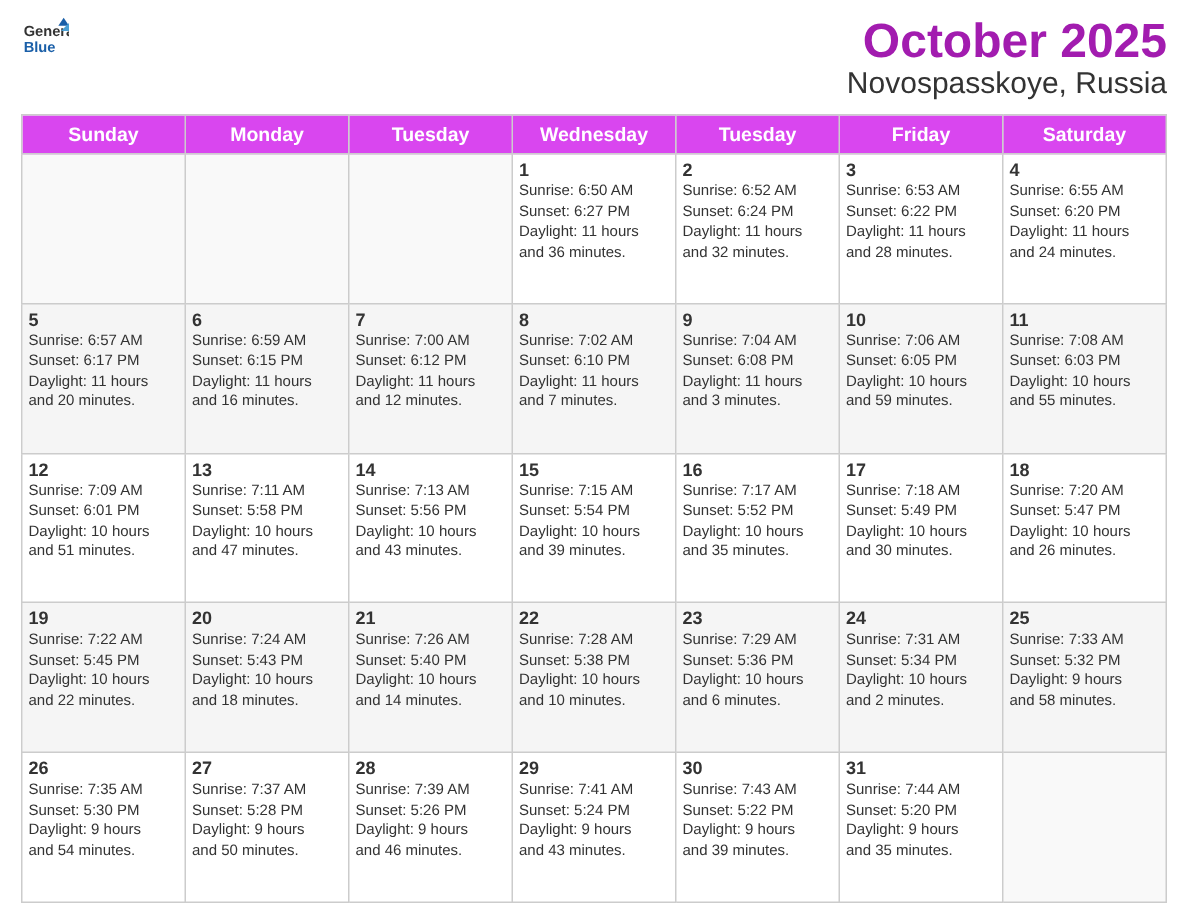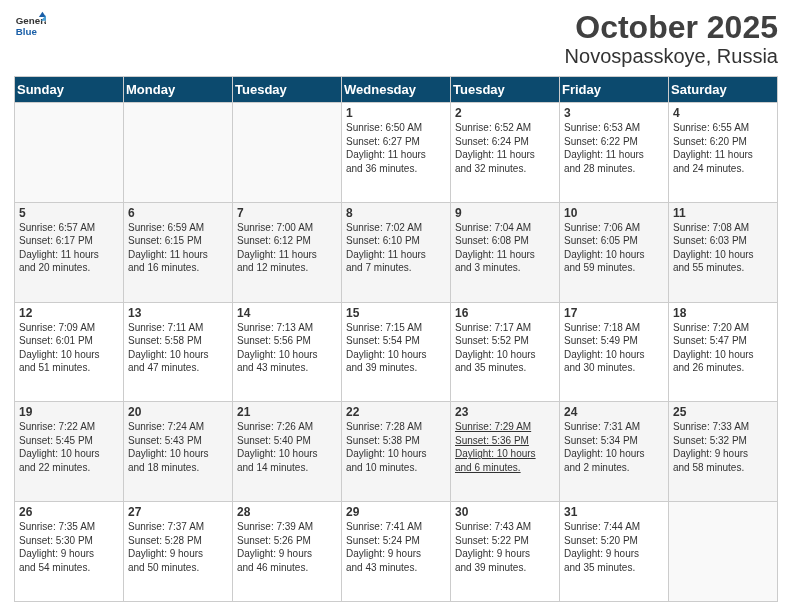--- a/index.html
+++ b/index.html
@@ -31,38 +31,38 @@
     .logo-icon {
       width: 32px;
       height: 32px;
     }
     .title-block {
       text-align: right;
     }
     .month-title {
       font-size: 32px;
       font-weight: bold;
-      color: #404040;
+      color: #a21caf;
       line-height: 1.1;
     }
     .subtitle {
       font-size: 20px;
       color: #333;
     }
     .calendar {
       flex: 1;
       border: 1px solid #ccc;
       border-collapse: collapse;
       width: 100%;
       table-layout: fixed;
     }
     .calendar th {
-      background-color: #0c4a6e;
+      background-color: #d946ef;
       color: white;
-      text-align: left;
+      text-align: center;
       padding: 5px 2px;
       font-size: 13px;
       border: 1px solid #ccc;
     }
     .calendar td {
       border: 1px solid #ccc;
       vertical-align: top;
       padding: 3px 4px;
       font-size: 10.5px;
       color: #333;
@@ -278,21 +278,21 @@
           </td>
           <td>
             <span class="day-num">22</span>
             <div class="day-info" style="white-space: pre-line;">Sunrise: 7:28 AM
 Sunset: 5:38 PM
 Daylight: 10 hours
 and 10 minutes.</div>
           </td>
           <td>
             <span class="day-num">23</span>
-            <div class="day-info" style="white-space: pre-line; text-decoration: underline;">Sunrise: 7:29 AM
+            <div class="day-info" style="white-space: pre-line;">Sunrise: 7:29 AM
 Sunset: 5:36 PM
 Daylight: 10 hours
 and 6 minutes.</div>
           </td>
           <td>
             <span class="day-num">24</span>
             <div class="day-info" style="white-space: pre-line;">Sunrise: 7:31 AM
 Sunset: 5:34 PM
 Daylight: 10 hours
 and 2 minutes.</div>

